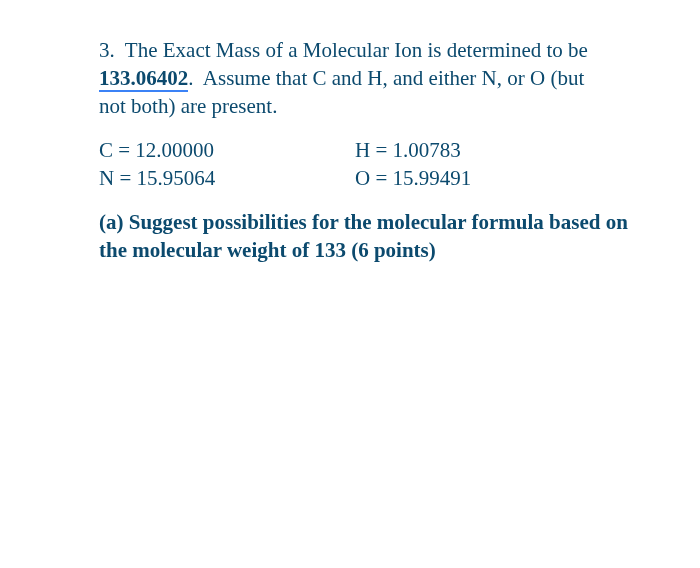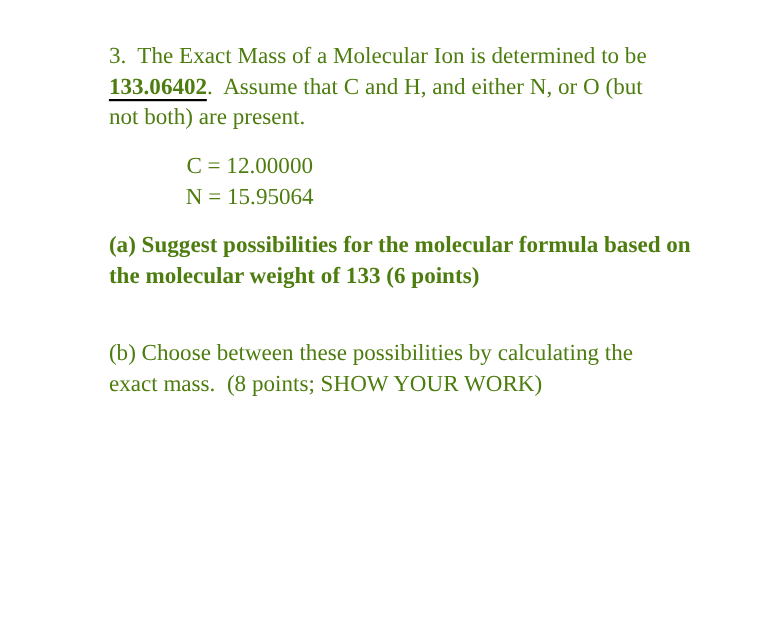--- a/index.html
+++ b/index.html
@@ -22,36 +22,35 @@
     background: #ffffff;
   }
   .doc {
     position: absolute;
     left: 99px;
     top: 36px;
     width: 545px;
     font-family: "Liberation Serif", "DejaVu Serif", serif;
     font-size: 21px;
     line-height: 28px;
-    color: #4d7c0f;
+    color: #0c4a6e;
     -webkit-font-smoothing: antialiased;
   }
   .para {
     white-space: pre-wrap;
     margin: 0;
   }
   .exact-mass {
     font-weight: 700;
-    border-bottom: 2px solid #000000;
+    border-bottom: 2px solid #3b82f6;
   }
   .constants {
     display: flex;
     flex-direction: row;
     margin-top: 16px;
-    text-align: center;
   }
   .constants .col-left {
     width: 256px;
     flex: 0 0 256px;
   }
   .constants .col-right {
     flex: 1 1 auto;
   }
   .const-line {
     white-space: pre;
@@ -72,22 +71,24 @@
 
     <div class="para"><span>3.  The Exact Mass of a Molecular Ion is determined to be
 </span><span class="exact-mass">133.06402</span><span>.  Assume that C and H, and either N, or O (but
 not both) are present.</span></div>
 
     <div class="constants">
       <div class="col-left">
         <div class="const-line">C = 12.00000</div>
         <div class="const-line">N = 15.95064</div>
       </div>
+      <div class="col-right">
+        <div class="const-line">H = 1.00783</div>
+        <div class="const-line">O = 15.99491</div>
+      </div>
     </div>
 
     <div class="para part-a">(a) Suggest possibilities for the molecular formula based on
 the molecular weight of 133 (6 points)</div>
 
-    <div class="para part-b">(b) Choose between these possibilities by calculating the
-exact mass.  (8 points; SHOW YOUR WORK)</div>
 
   </div>
 </div>
 
 </body></html>

